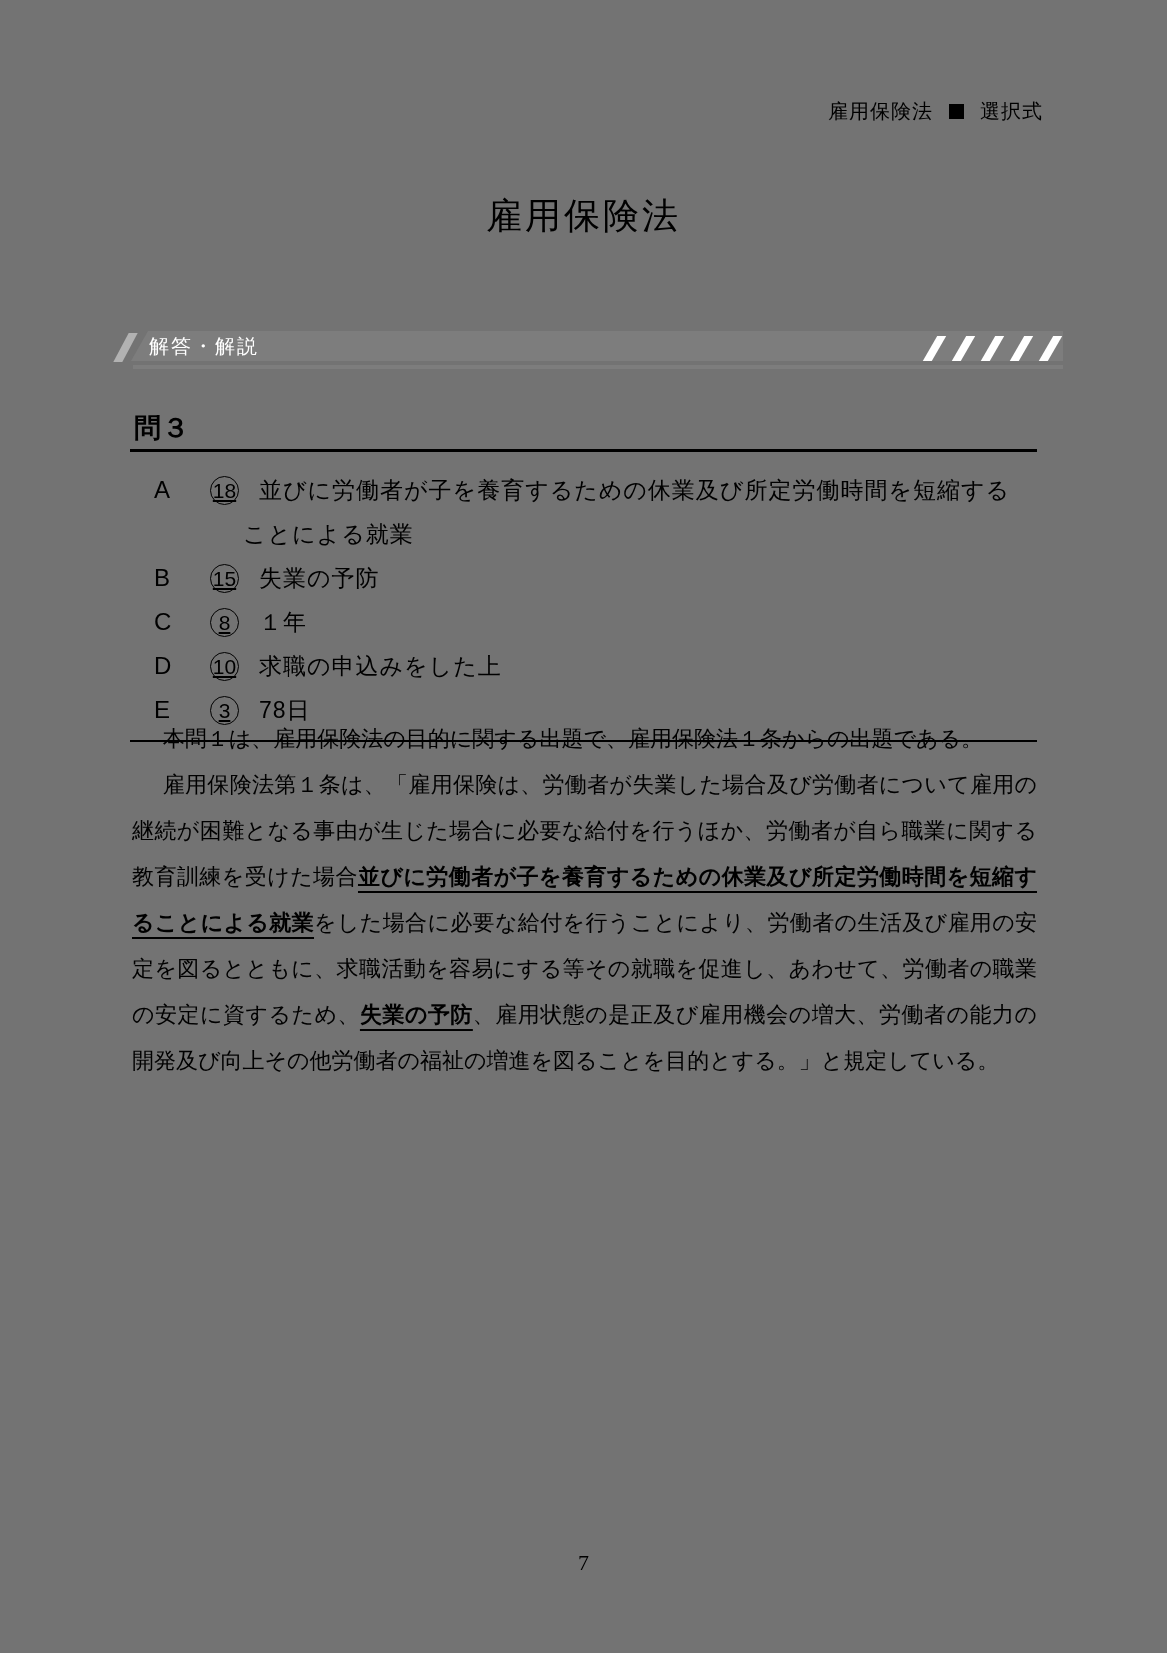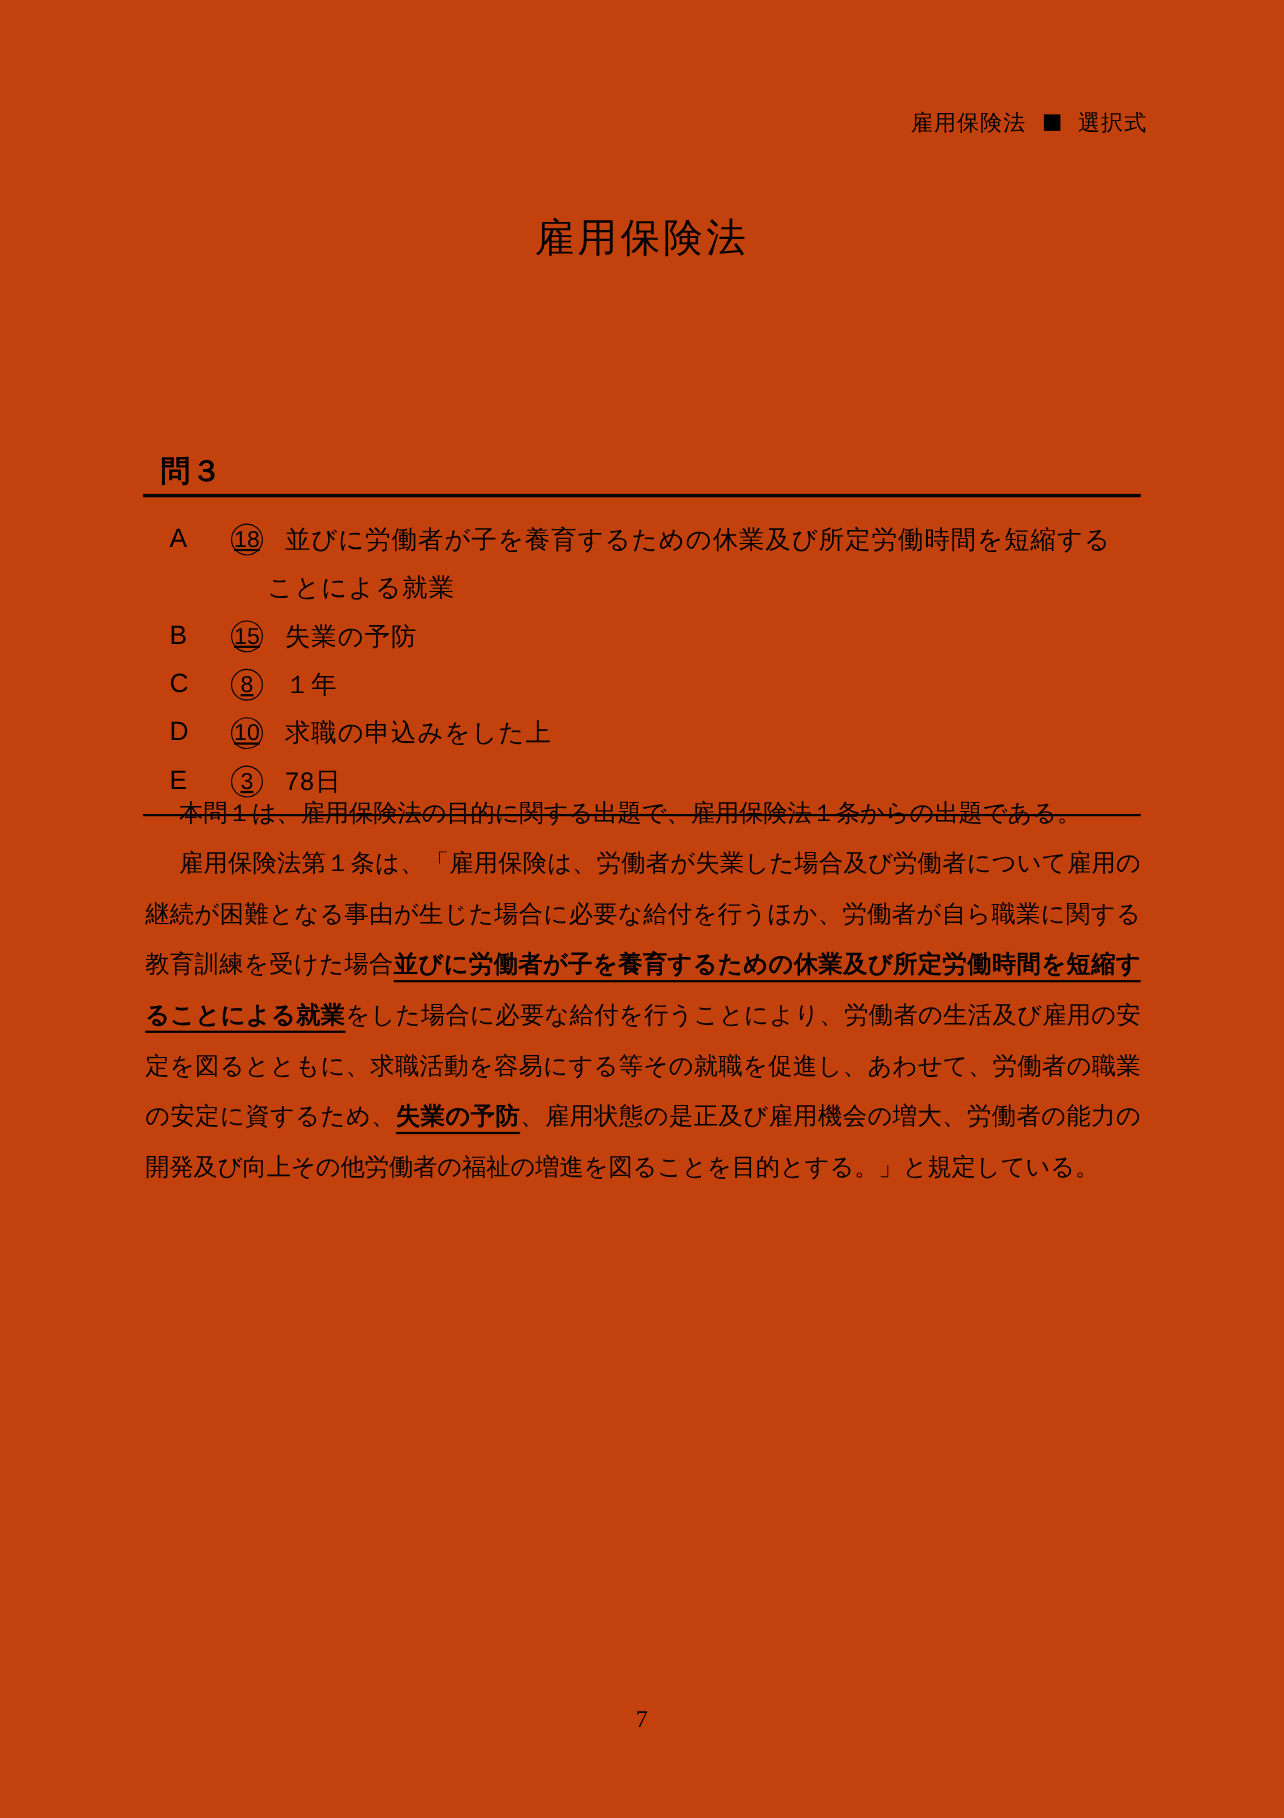--- a/index.html
+++ b/index.html
@@ -1,20 +1,20 @@
 <!DOCTYPE html>
 <html lang="ja"><head>
 <meta charset="utf-8">
 <style>
   html,body{margin:0;padding:0;background:#e8e8e8;}
   .page{
     position:relative;
     width:1167px;height:1653px;
     margin:0 auto;
-    background:#c2410c;
+    background:#737373;
     overflow:hidden;
     color:#000;
   }
   
   .running-head{
     position:absolute;top:98px;right:124px;
     font-family:"Liberation Serif","DejaVu Serif",serif;
     font-size:20px;letter-spacing:1px;
     display:flex;align-items:center;
   }
@@ -55,21 +55,21 @@
   .banner-stripes .stripe{
     width:9px;height:25px;background:#fff;transform:skewX(-30deg);
   }
   .banner-underline{
     position:absolute;left:16px;right:0;top:34px;height:4px;
   }
   
   .question-heading{
     position:absolute;left:134px;top:410px;
     font-family:"Liberation Sans","DejaVu Sans",sans-serif;
-    font-size:27px;font-weight:bold;letter-spacing:1px;margin-left:12px;
+    font-size:27px;font-weight:bold;letter-spacing:1px;
   }
   .question-underline{
     position:absolute;left:130px;top:449px;width:907px;height:3px;background:#000;
   }
   .answers{
     position:absolute;left:132px;top:468px;width:905px;
     font-family:"Liberation Sans","DejaVu Sans",sans-serif;
     font-size:23px;
   }
   .answer-row{
@@ -121,20 +121,33 @@
 <div class="page">
 
   <div class="running-head">
     <span>雇用保険法</span>
     <span class="black-square"></span>
     <span>選択式</span>
   </div>
 
   <h1 class="doc-title">雇用保険法</h1>
 
+  <div class="banner">
+    <div class="banner-accent" style="background: rgb(178, 178, 178);"></div>
+    <div class="banner-bar" style="background: rgb(125, 125, 125);"></div>
+    <div class="banner-label">解答・解説</div>
+    <div class="banner-stripes">
+      <div class="stripe"></div>
+      <div class="stripe"></div>
+      <div class="stripe"></div>
+      <div class="stripe"></div>
+      <div class="stripe"></div>
+    </div>
+    <div class="banner-underline" style="background: rgb(125, 125, 125);"></div>
+  </div>
 
   <div class="question-heading">問３</div>
   <div class="question-underline"></div>
 
   <div class="answers">
       <div class="answer-row">
         <span class="answer-letter">A</span>
         <span class="circled-number">18</span>
         <div class="answer-text">並びに労働者が子を養育するための休業及び所定労働時間を短縮することによる就業</div>
       </div>

